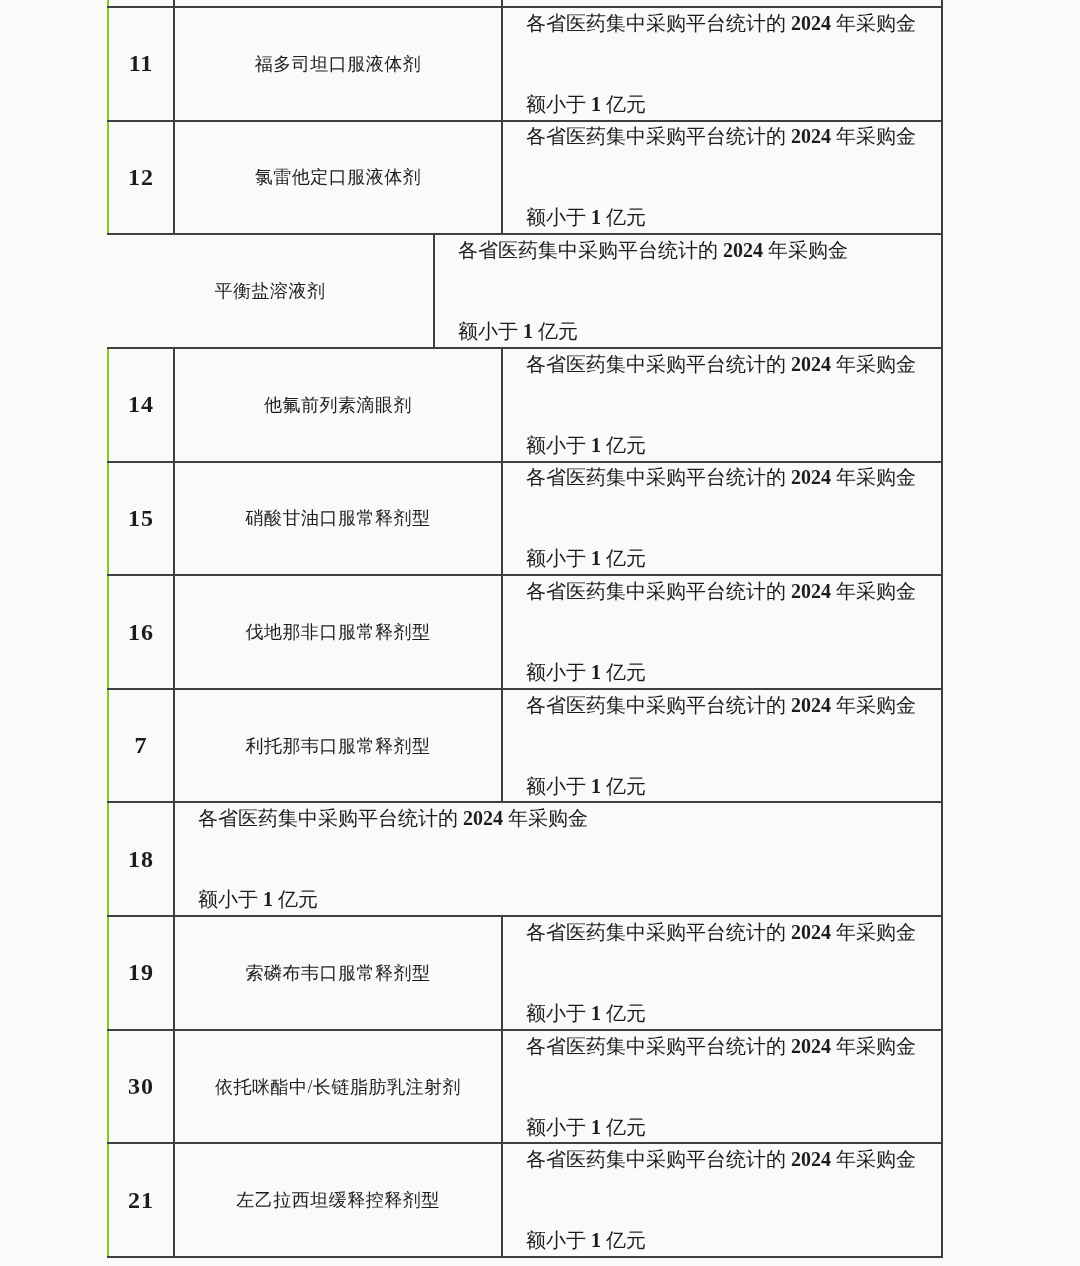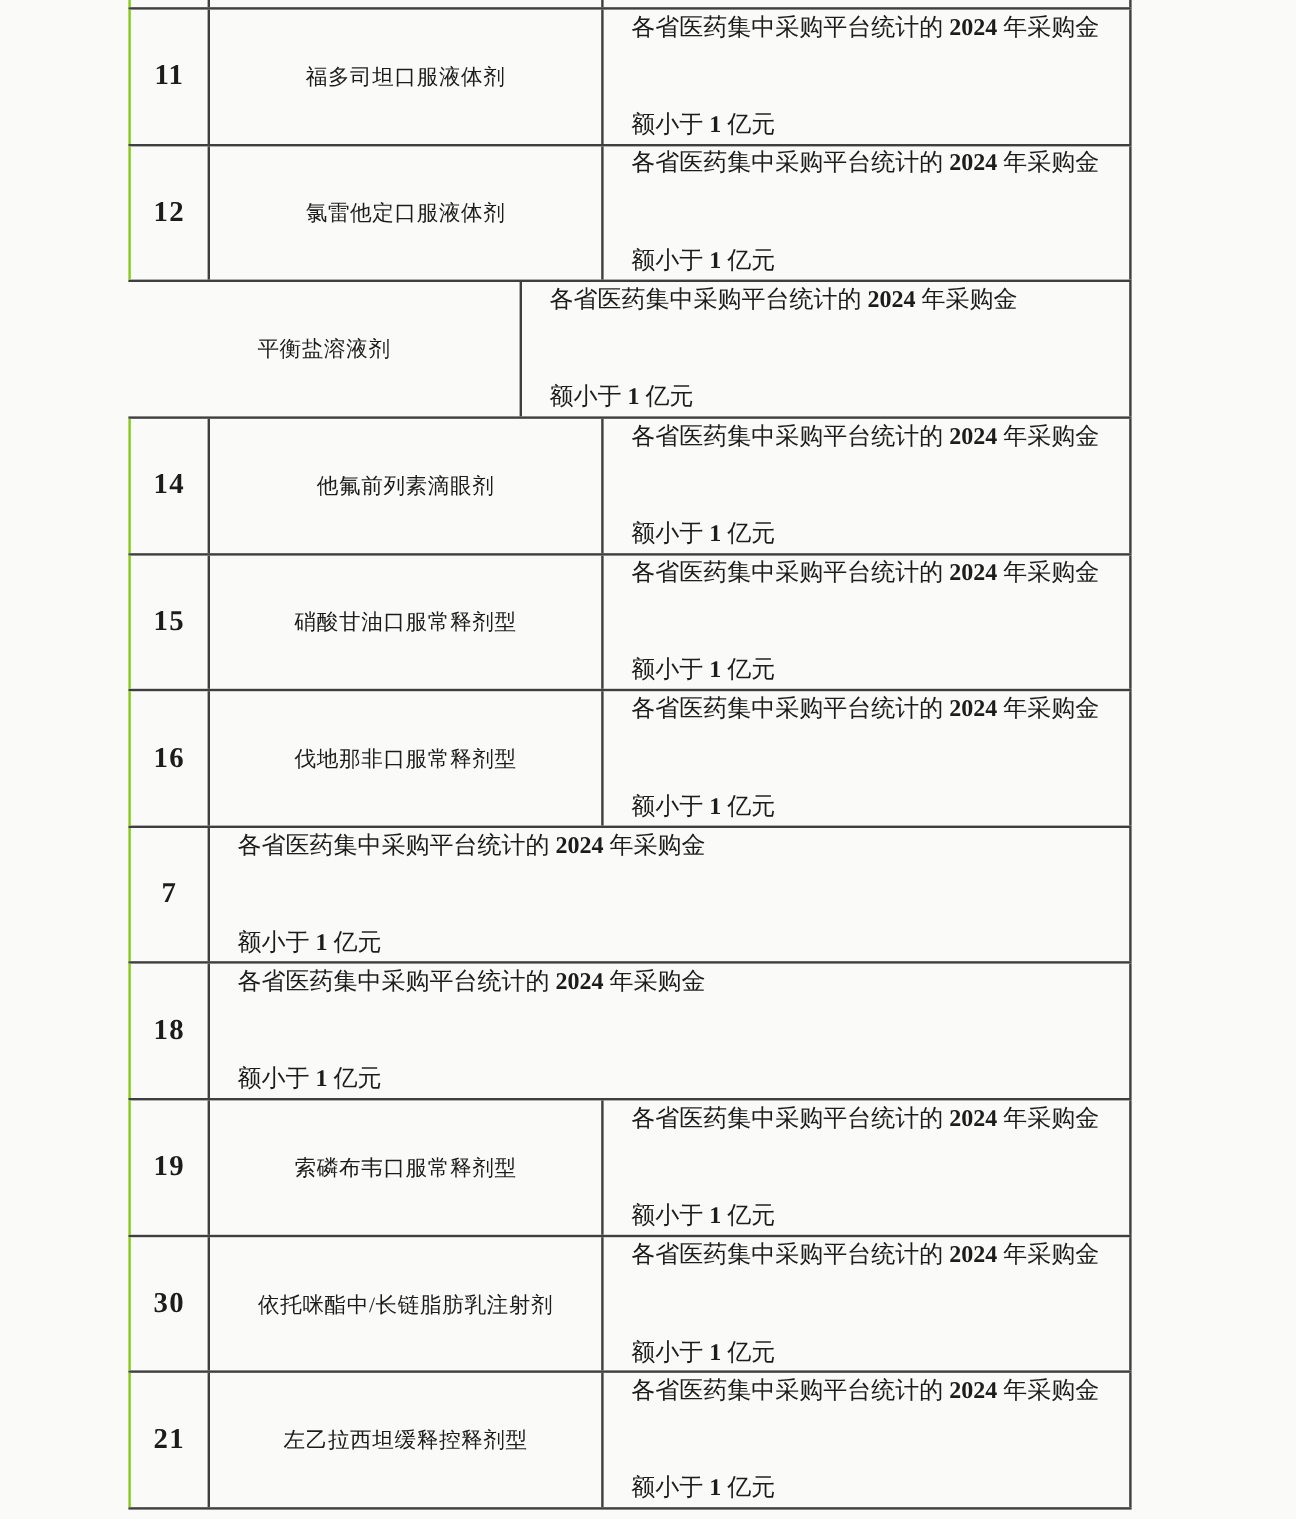--- a/index.html
+++ b/index.html
@@ -169,20 +169,23 @@
       <div class="cell c3">
         <p class="rl">各省医药集中采购平台统计的 <span class="d">2024</span> 年采购金</p>
         <p class="rl">额小于 <span class="d">1</span> 亿元</p>
       </div>
     </div>
 
     <div class="row">
       <div class="cell c1">
         <span class="rownum">7</span>
       </div>
+      <div class="cell c2">
+        <span class="drug">利托那韦口服常释剂型</span>
+      </div>
       <div class="cell c3">
         <p class="rl">各省医药集中采购平台统计的 <span class="d">2024</span> 年采购金</p>
         <p class="rl">额小于 <span class="d">1</span> 亿元</p>
       </div>
     </div>
 
     <div class="row">
       <div class="cell c1">
         <span class="rownum">18</span>
       </div>

